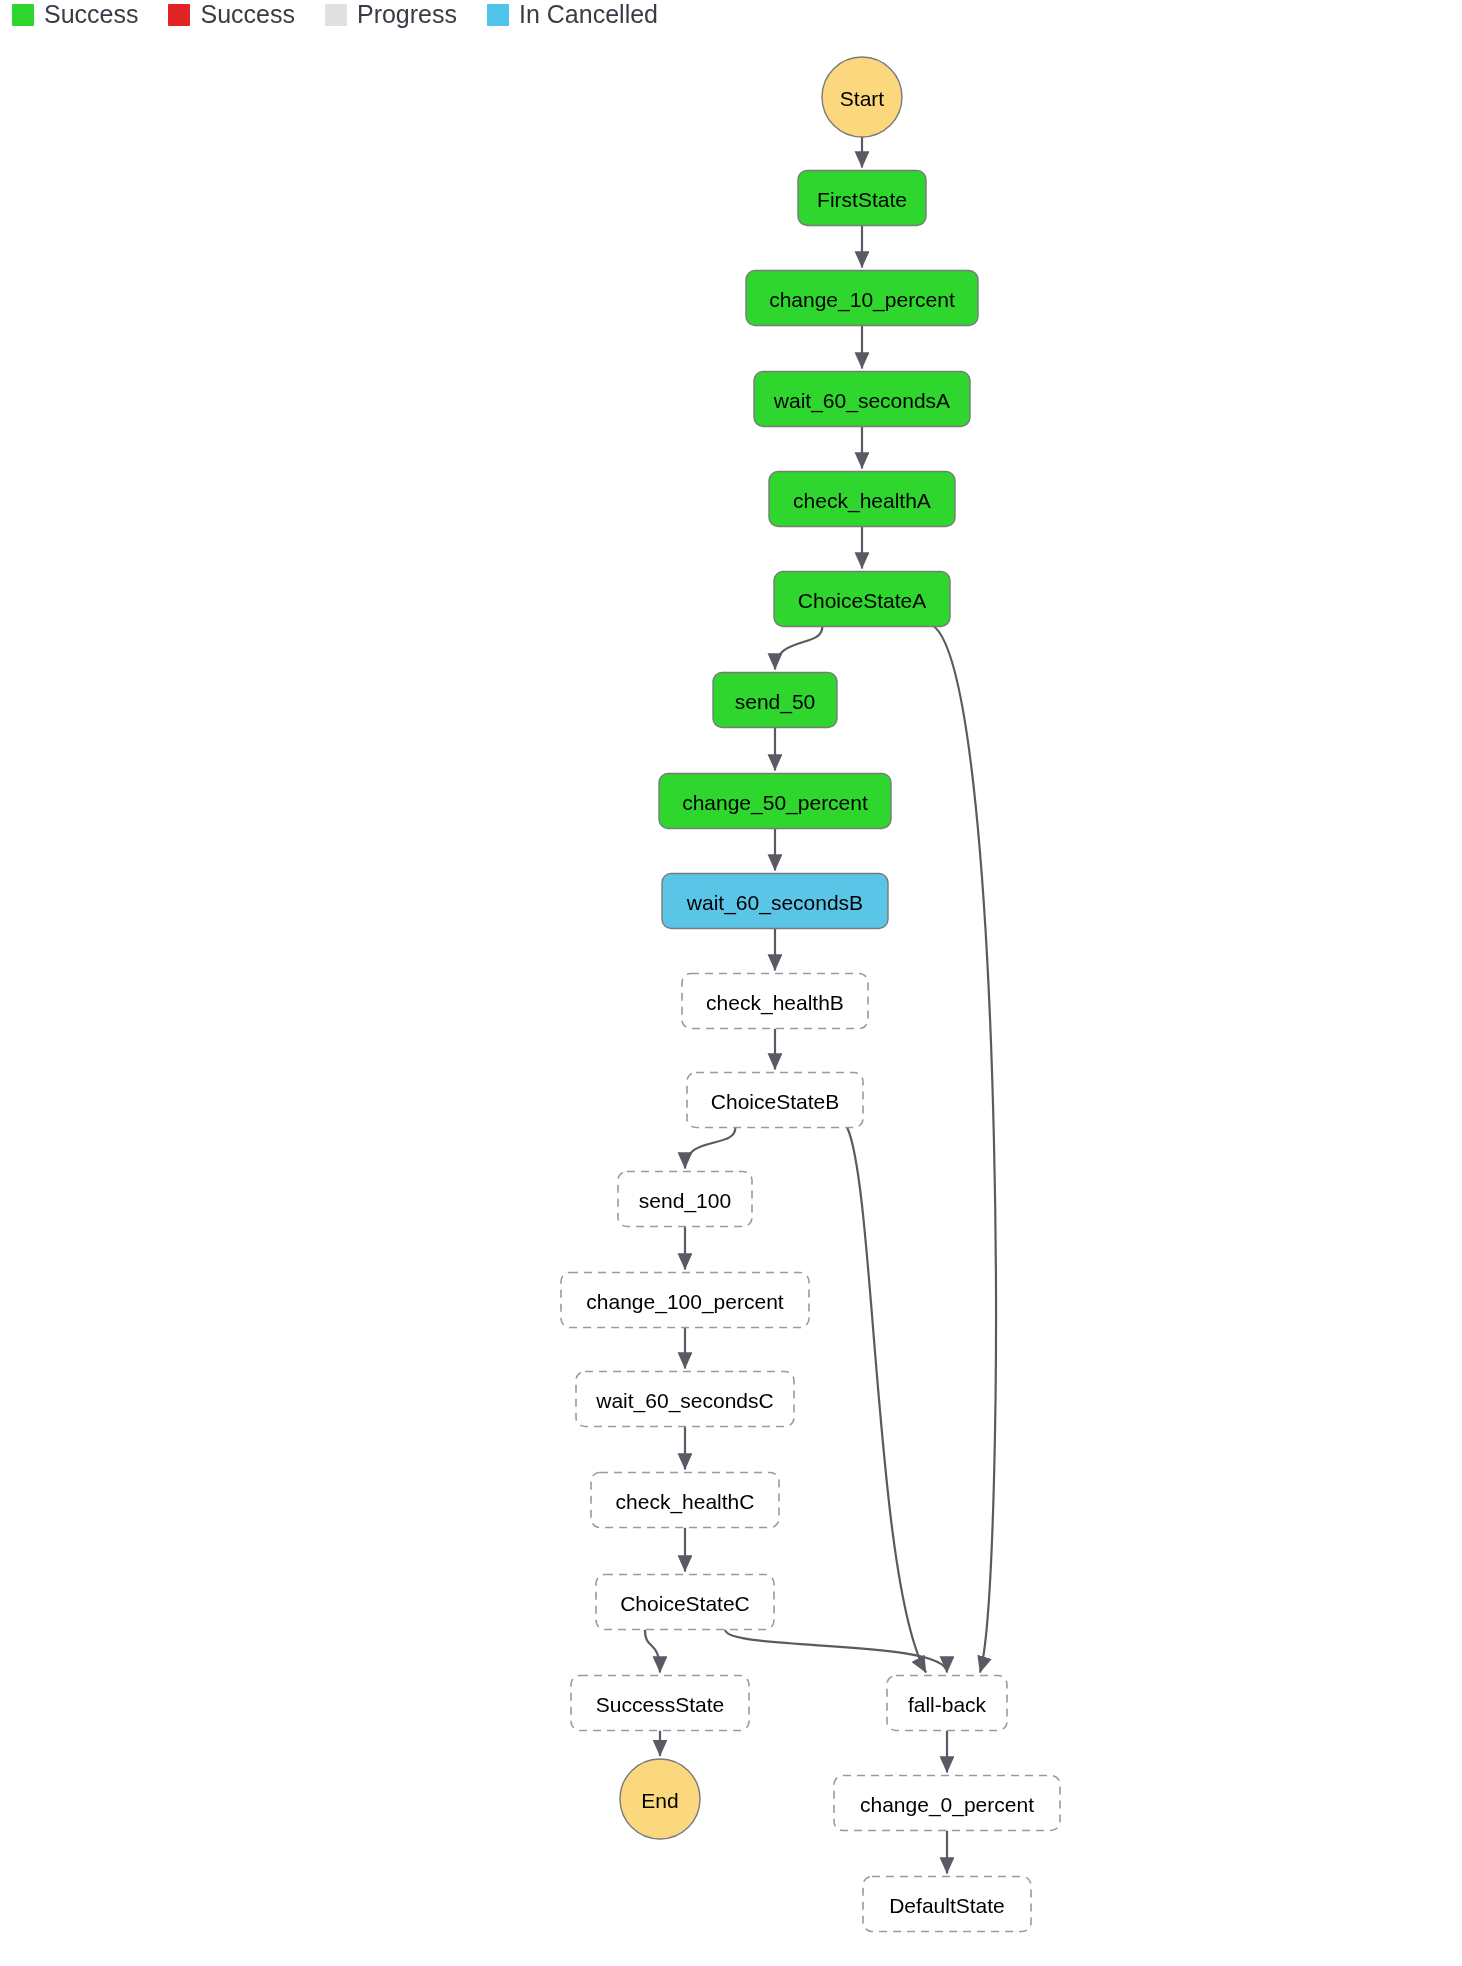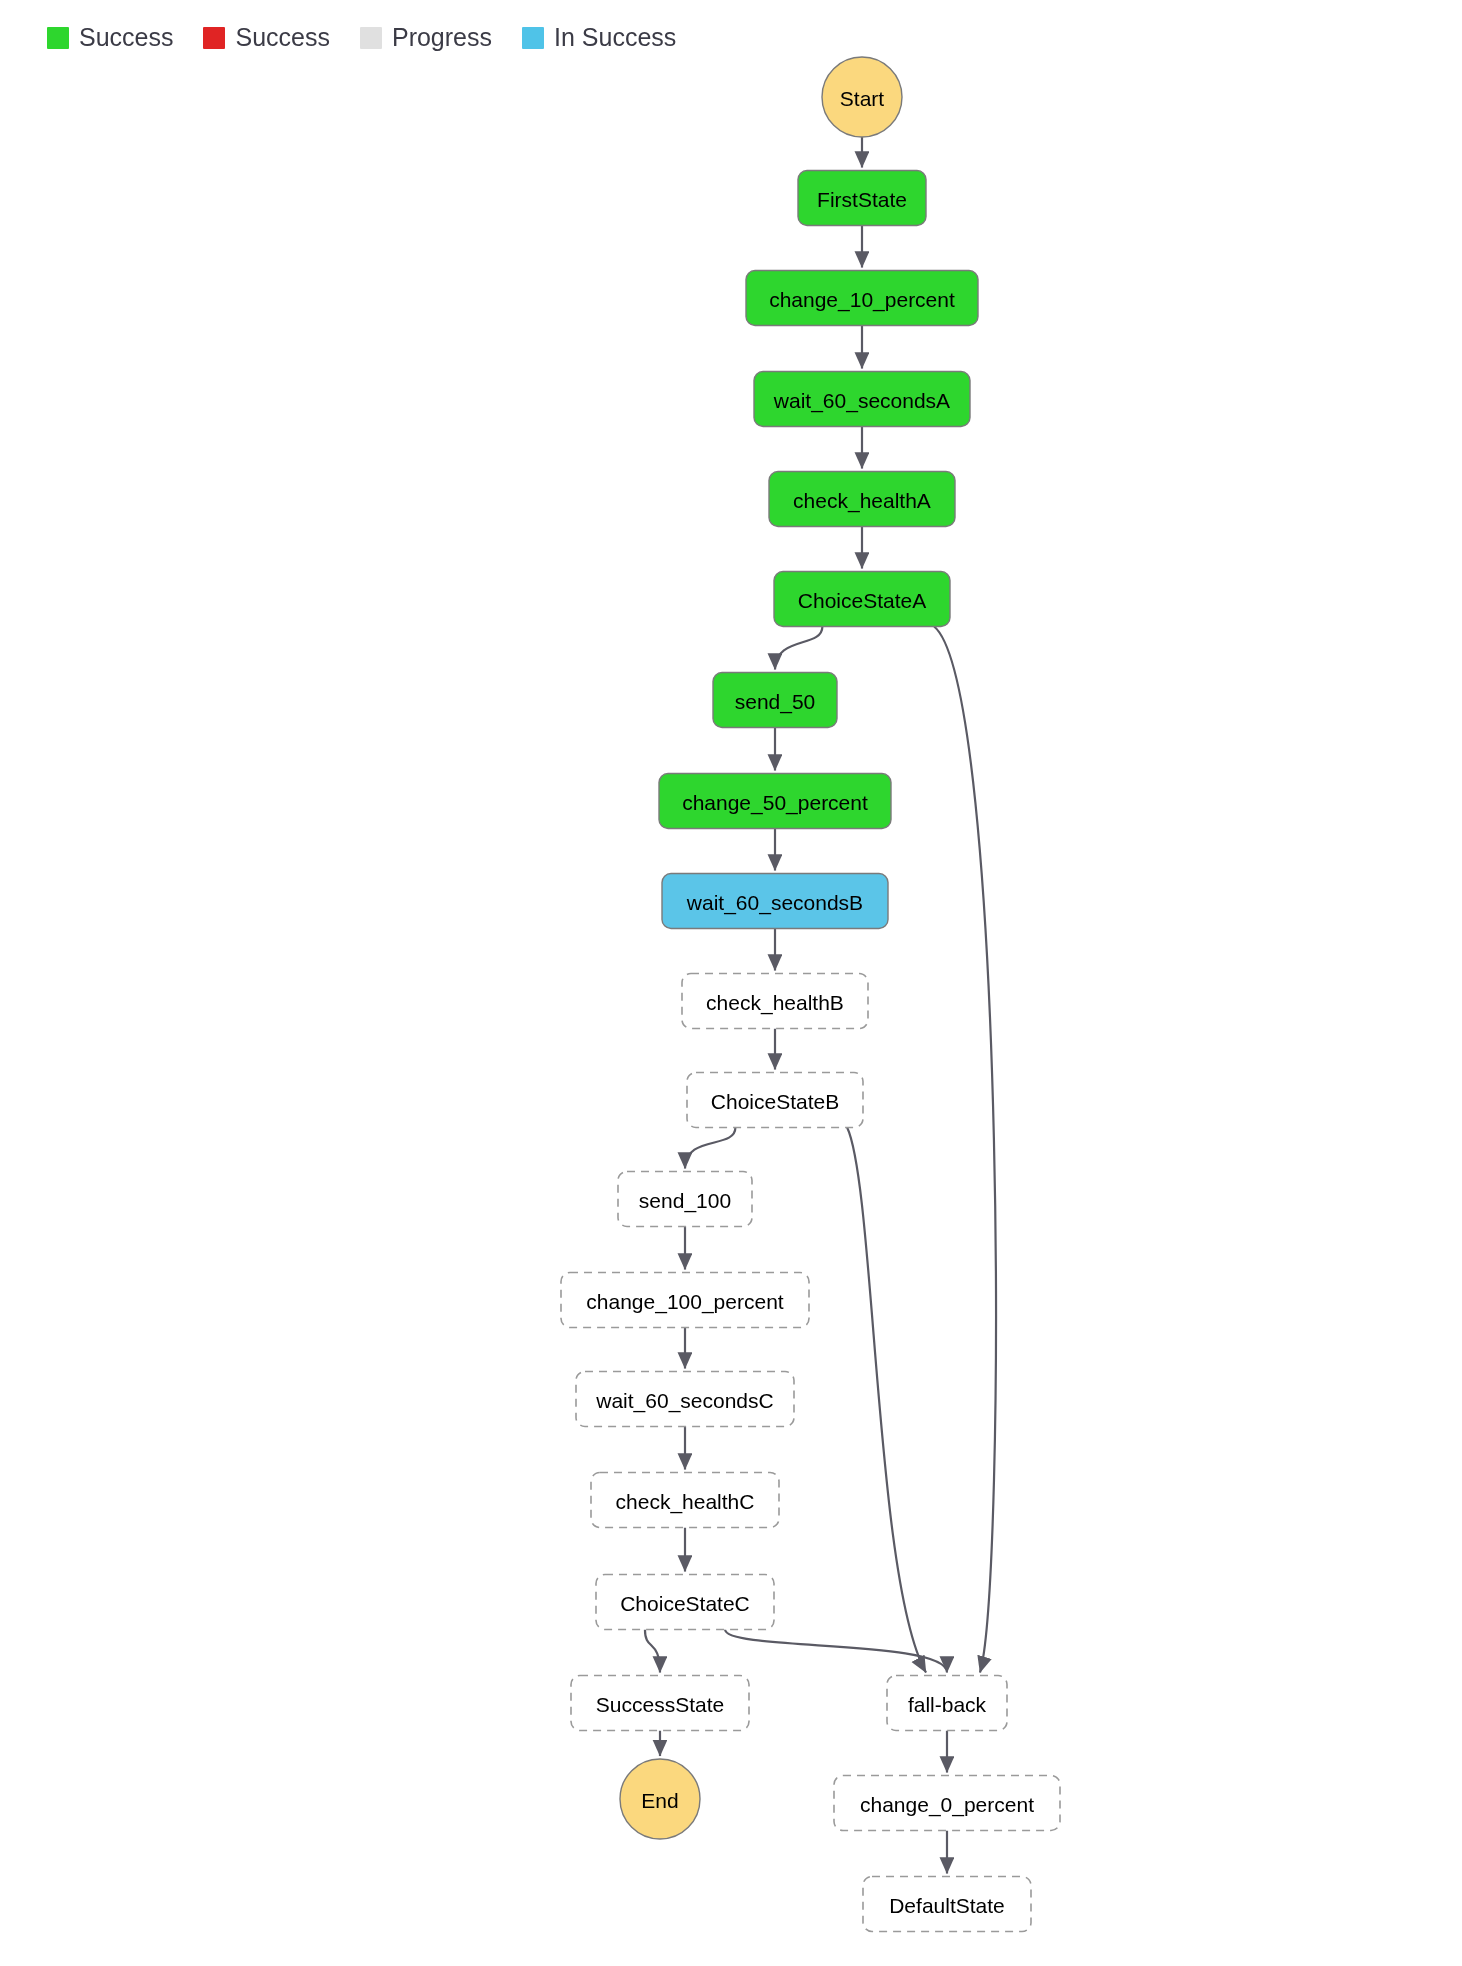--- a/index.html
+++ b/index.html
@@ -13,24 +13,23 @@
     font-family: "Liberation Sans", sans-serif;
     position: relative;
     overflow: hidden;
   }
   #legend {
     position: absolute;
     left: 0px;
     top: 0px;
     height: 52px;
     display: flex;
-    align-items: flex-end;
+    align-items: flex-start;
     padding-left: 12px;
     gap: 30px;
-    margin-left: 35px;
   }
   .legend-item {
     display: flex;
     align-items: center;
     gap: 10px;
   }
   .legend-swatch {
     width: 22px;
     height: 22px;
     display: inline-block;
@@ -78,21 +77,21 @@
     <div class="legend-item">
       <span class="legend-swatch" style="background: rgb(224, 36, 36);"></span>
       <span class="legend-label">Success</span>
     </div>
     <div class="legend-item">
       <span class="legend-swatch" style="background: rgb(224, 224, 224);"></span>
       <span class="legend-label">Progress</span>
     </div>
     <div class="legend-item">
       <span class="legend-swatch" style="background: rgb(79, 195, 232);"></span>
-      <span class="legend-label">In Success</span>
+      <span class="legend-label">In Cancelled</span>
     </div>
   </div>
 
 <svg id="graph" width="1462" height="1966">
   <defs>
     <marker id="arrowhead" markerWidth="9" markerHeight="9" refX="7.4" refY="3.4" orient="auto" markerUnits="strokeWidth">
       <path d="M0,0 L0,6.8 L7.6,3.4 z" fill="#5a5a64"></path>
     </marker>
   </defs>
   <g id="edge-layer">

